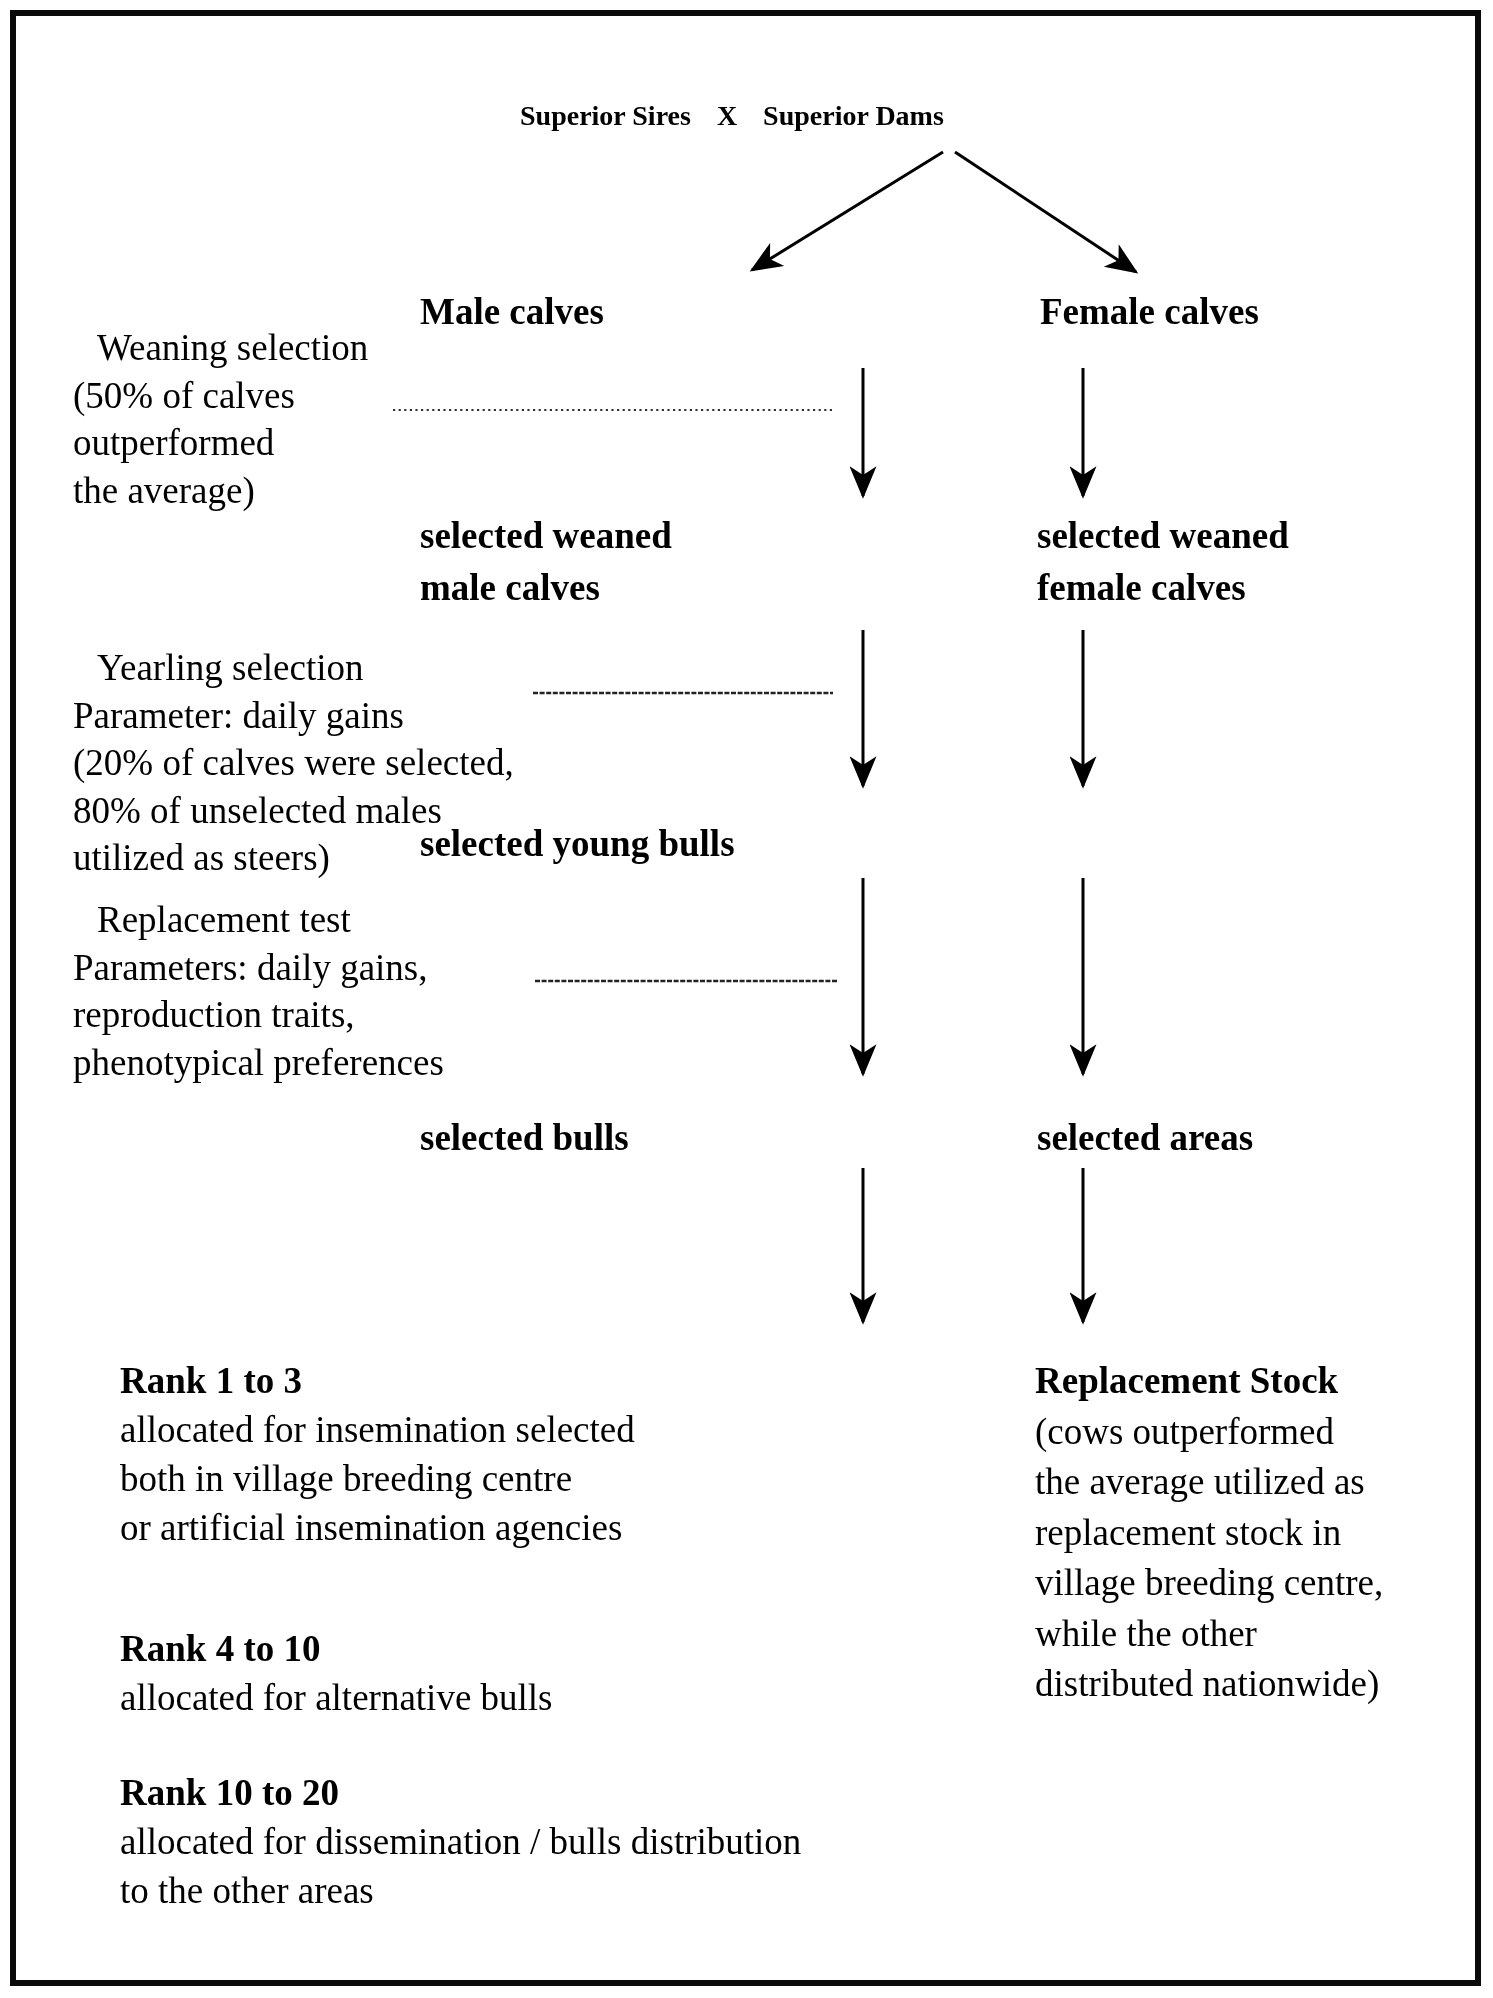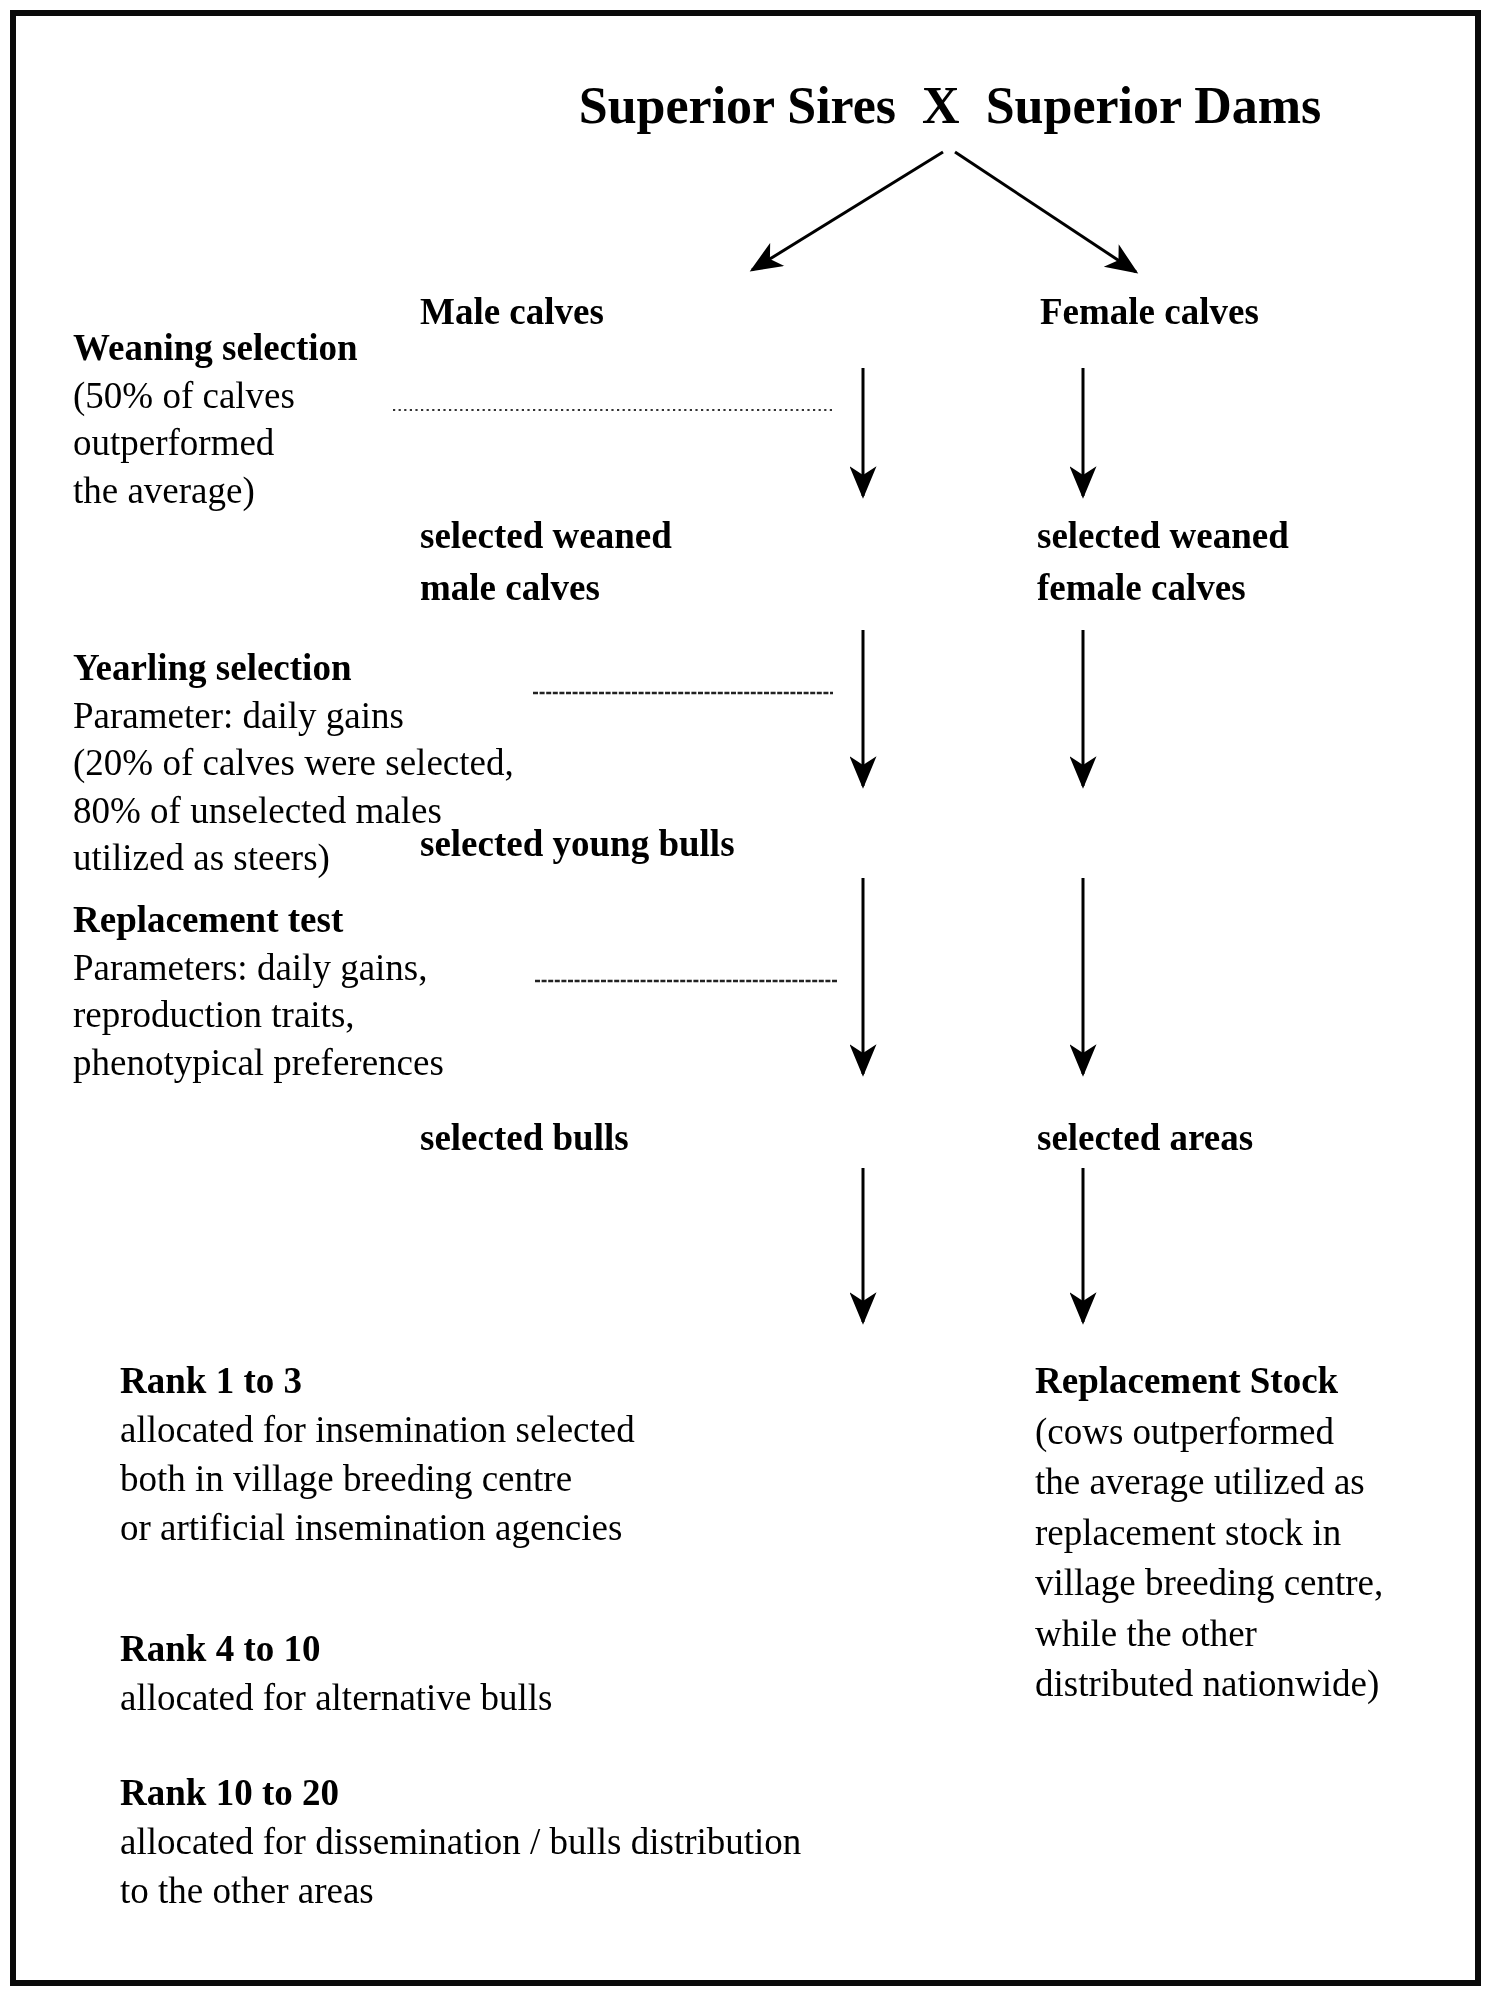--- a/index.html
+++ b/index.html
@@ -9,32 +9,32 @@
     background:#ffffff;
     font-family:"Liberation Serif","DejaVu Serif",serif;
     color:#000;
     overflow:hidden;
   }
   .frame{
     position:absolute;left:10px;top:10px;right:12px;bottom:12px;
     border:6px solid #0a0a0a;
   }
   .title{
-    position:absolute;left:520px;top:76px;width:860px;
-    text-align:center;font-size:52px;font-weight:bold;white-space:nowrap;
+    position:absolute;left:520px;top:100px;width:860px;
+    font-size:28px;font-weight:bold;white-space:nowrap;
   }
   .title .cross{display:inline-block;margin:0 26px;}
   .node{
     position:absolute;font-size:37px;font-weight:bold;line-height:52px;
   }
   .node.right{text-align:left;}
   .ann{
     position:absolute;left:73px;font-size:37px;line-height:47.5px;
   }
-  .ann .t{font-weight:bold;}
+  .ann .t{font-weight:normal;margin-left:24px;}
   .rank{
     position:absolute;left:120px;width:820px;
     font-size:37px;line-height:49px;
   }
   .rank .h{font-weight:bold;}
   .rep{
     position:absolute;left:1035px;top:1356px;width:430px;
     font-size:37px;line-height:50.5px;
   }
   .rep .h{font-weight:bold;}

